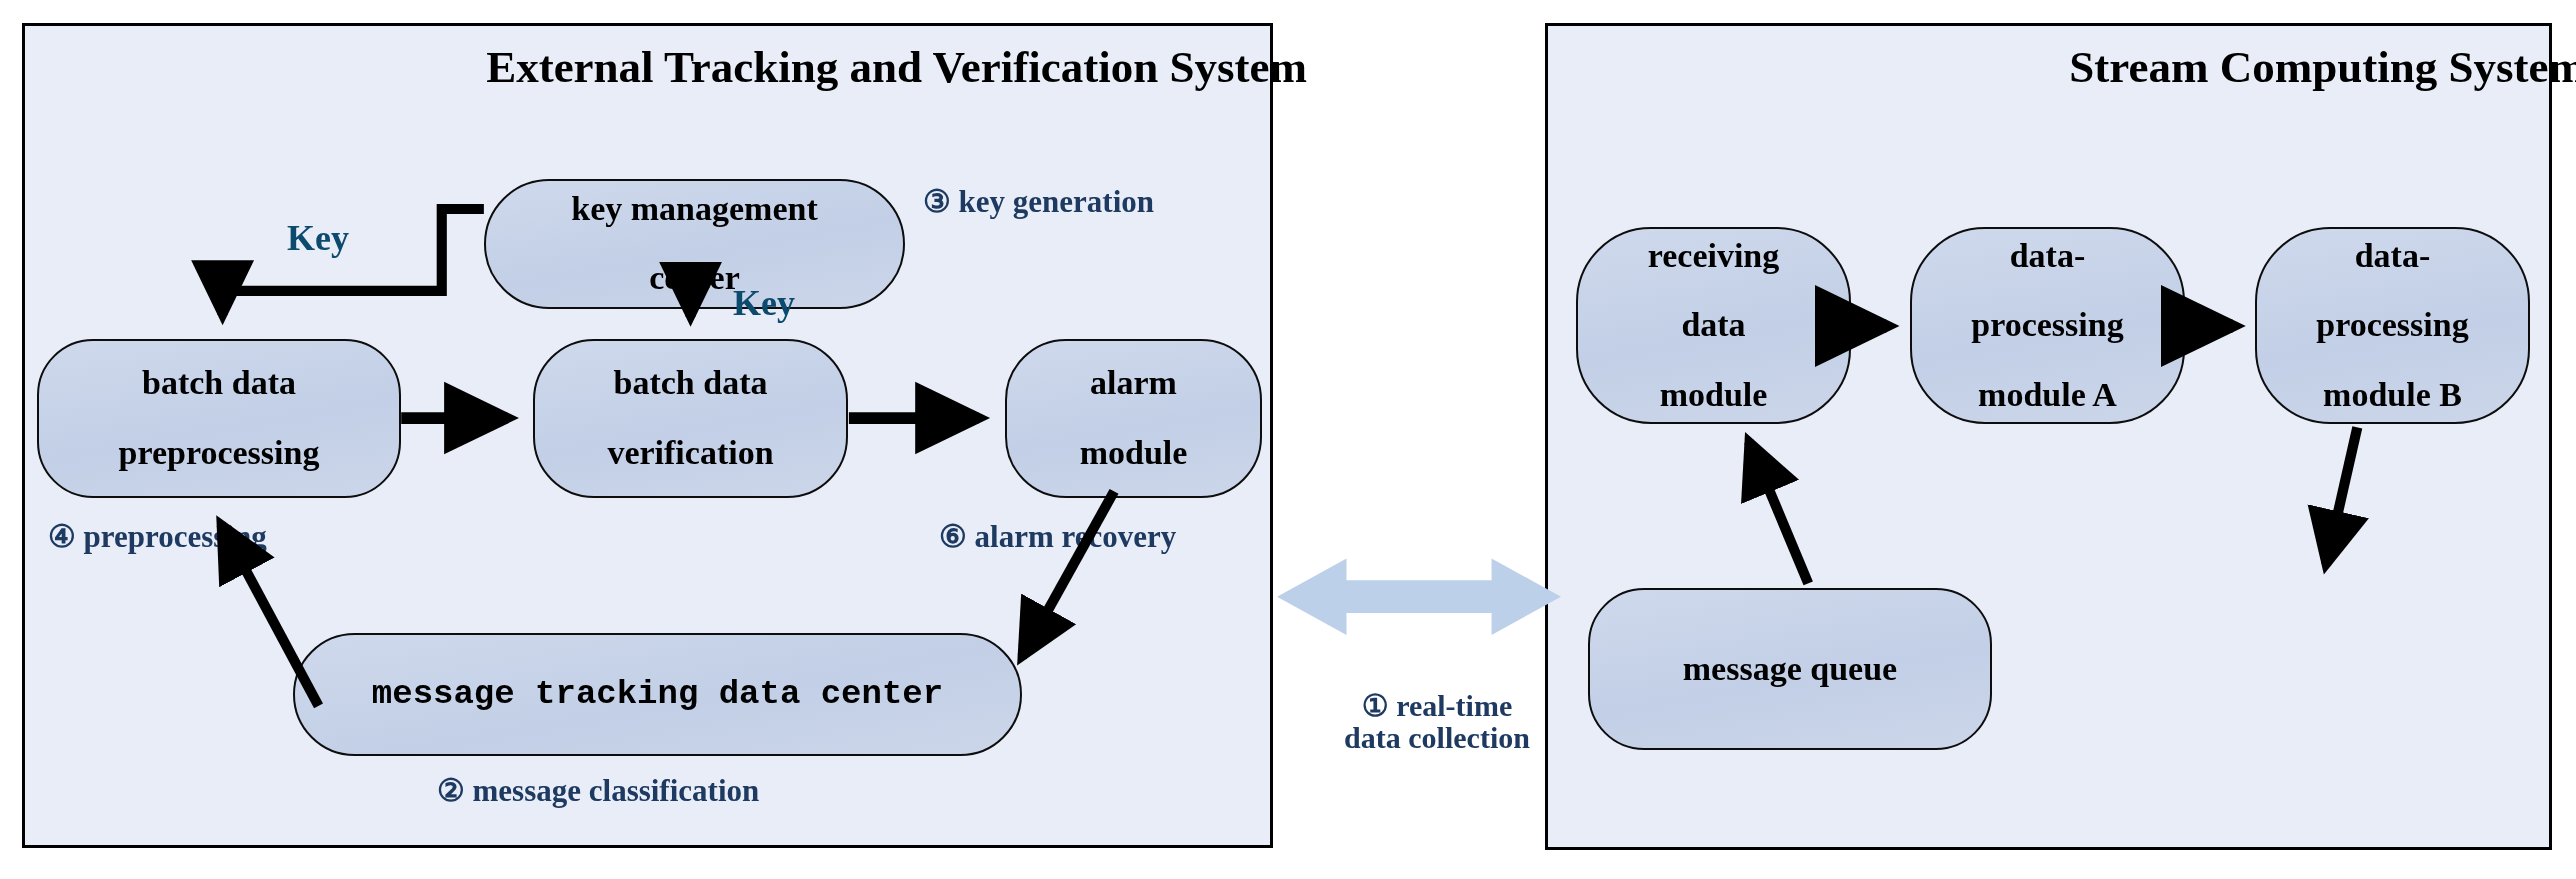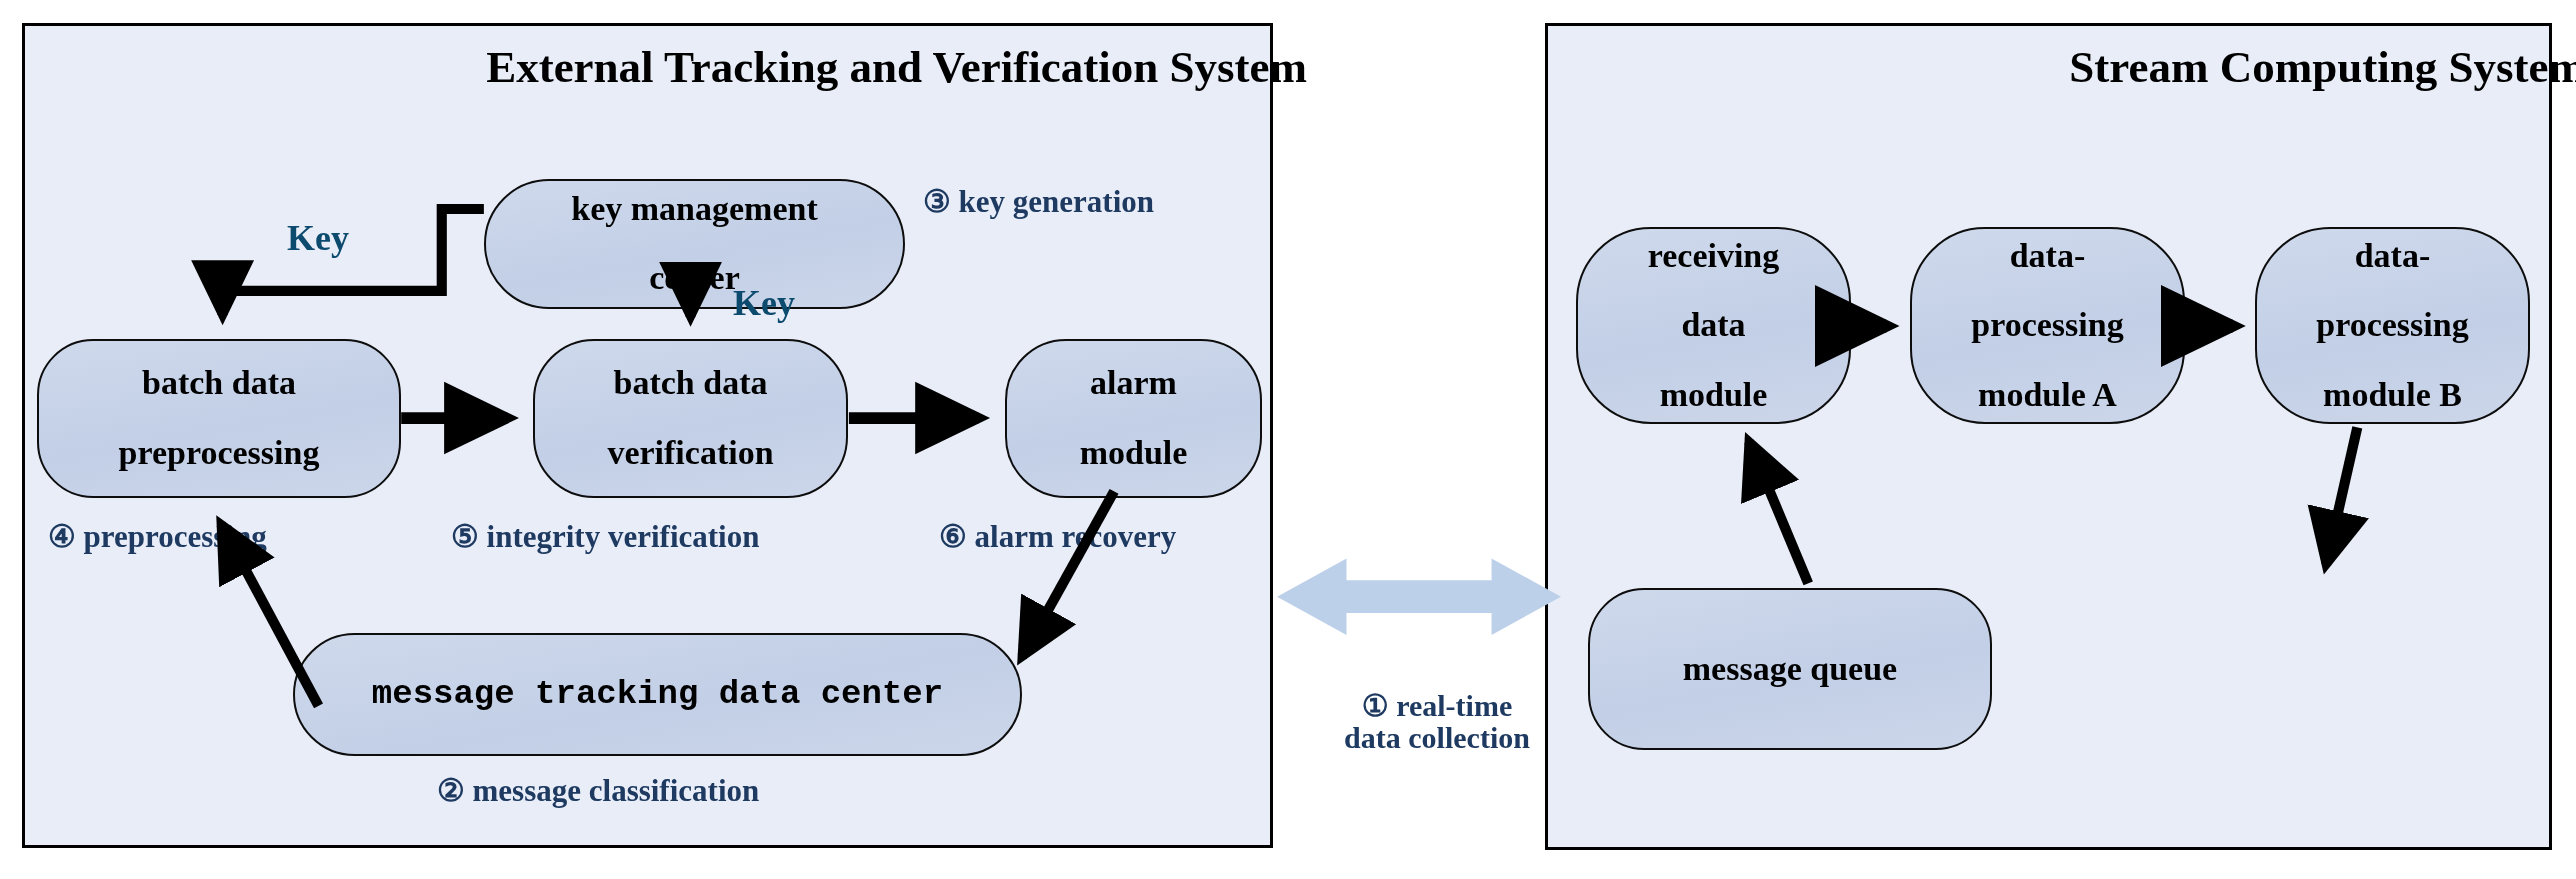--- a/index.html
+++ b/index.html
@@ -50,21 +50,20 @@
 
   <div class="node" style="left:293px;top:633px;width:729px;height:123px;border-radius:62px;font-size:34px;font-family:Liberation Mono, monospace;">
     <span>message tracking data center</span>
   </div>
 
   <div class="keylbl" style="left:287px;top:217px;font-size:36px;">Key</div>
   <div class="keylbl" style="left:733px;top:282px;font-size:36px;">Key</div>
 
   <div class="caption" style="left:923px;top:186px;font-size:31px;">③ key generation</div>
   <div class="caption" style="left:48px;top:521px;font-size:31px;">④ preprocessing</div>
-  <div class="caption" style="left:451px;top:521px;font-size:31px;">⑤ integrity verification</div>
   <div class="caption" style="left:939px;top:521px;font-size:31px;">⑥ alarm recovery</div>
   <div class="caption" style="left:437px;top:775px;font-size:31px;">② message classification</div>
 
   <div class="caption" style="left:1312px;top:662px;font-size:30px;text-align:center;width:250px;white-space:normal;margin-top:28px;">
     <span>① real-time</span><br>
     <span>data collection</span>
   </div>
 
   <div class="panel" id="panel-right"></div>
   <div class="panel-title" id="title-right">Stream Computing System</div>

